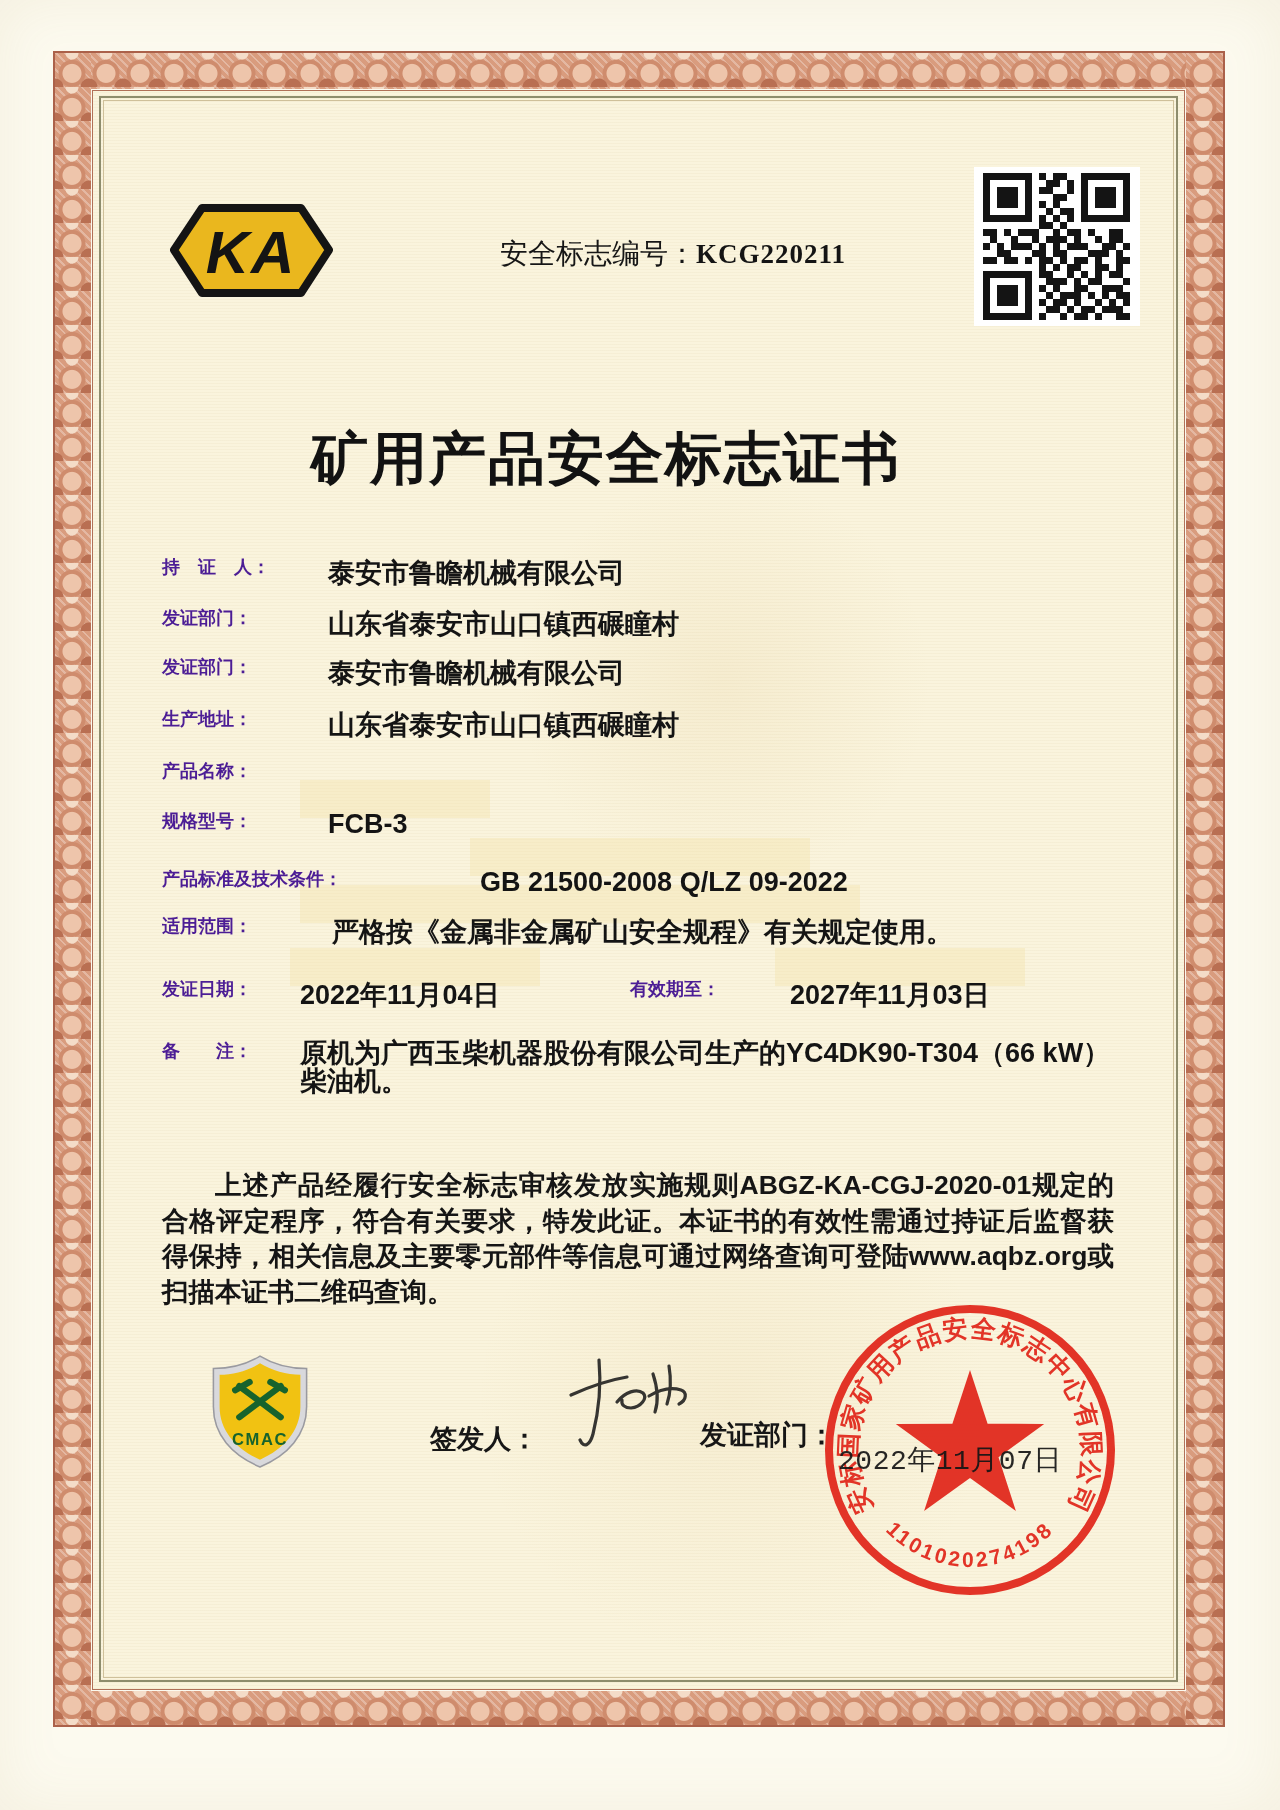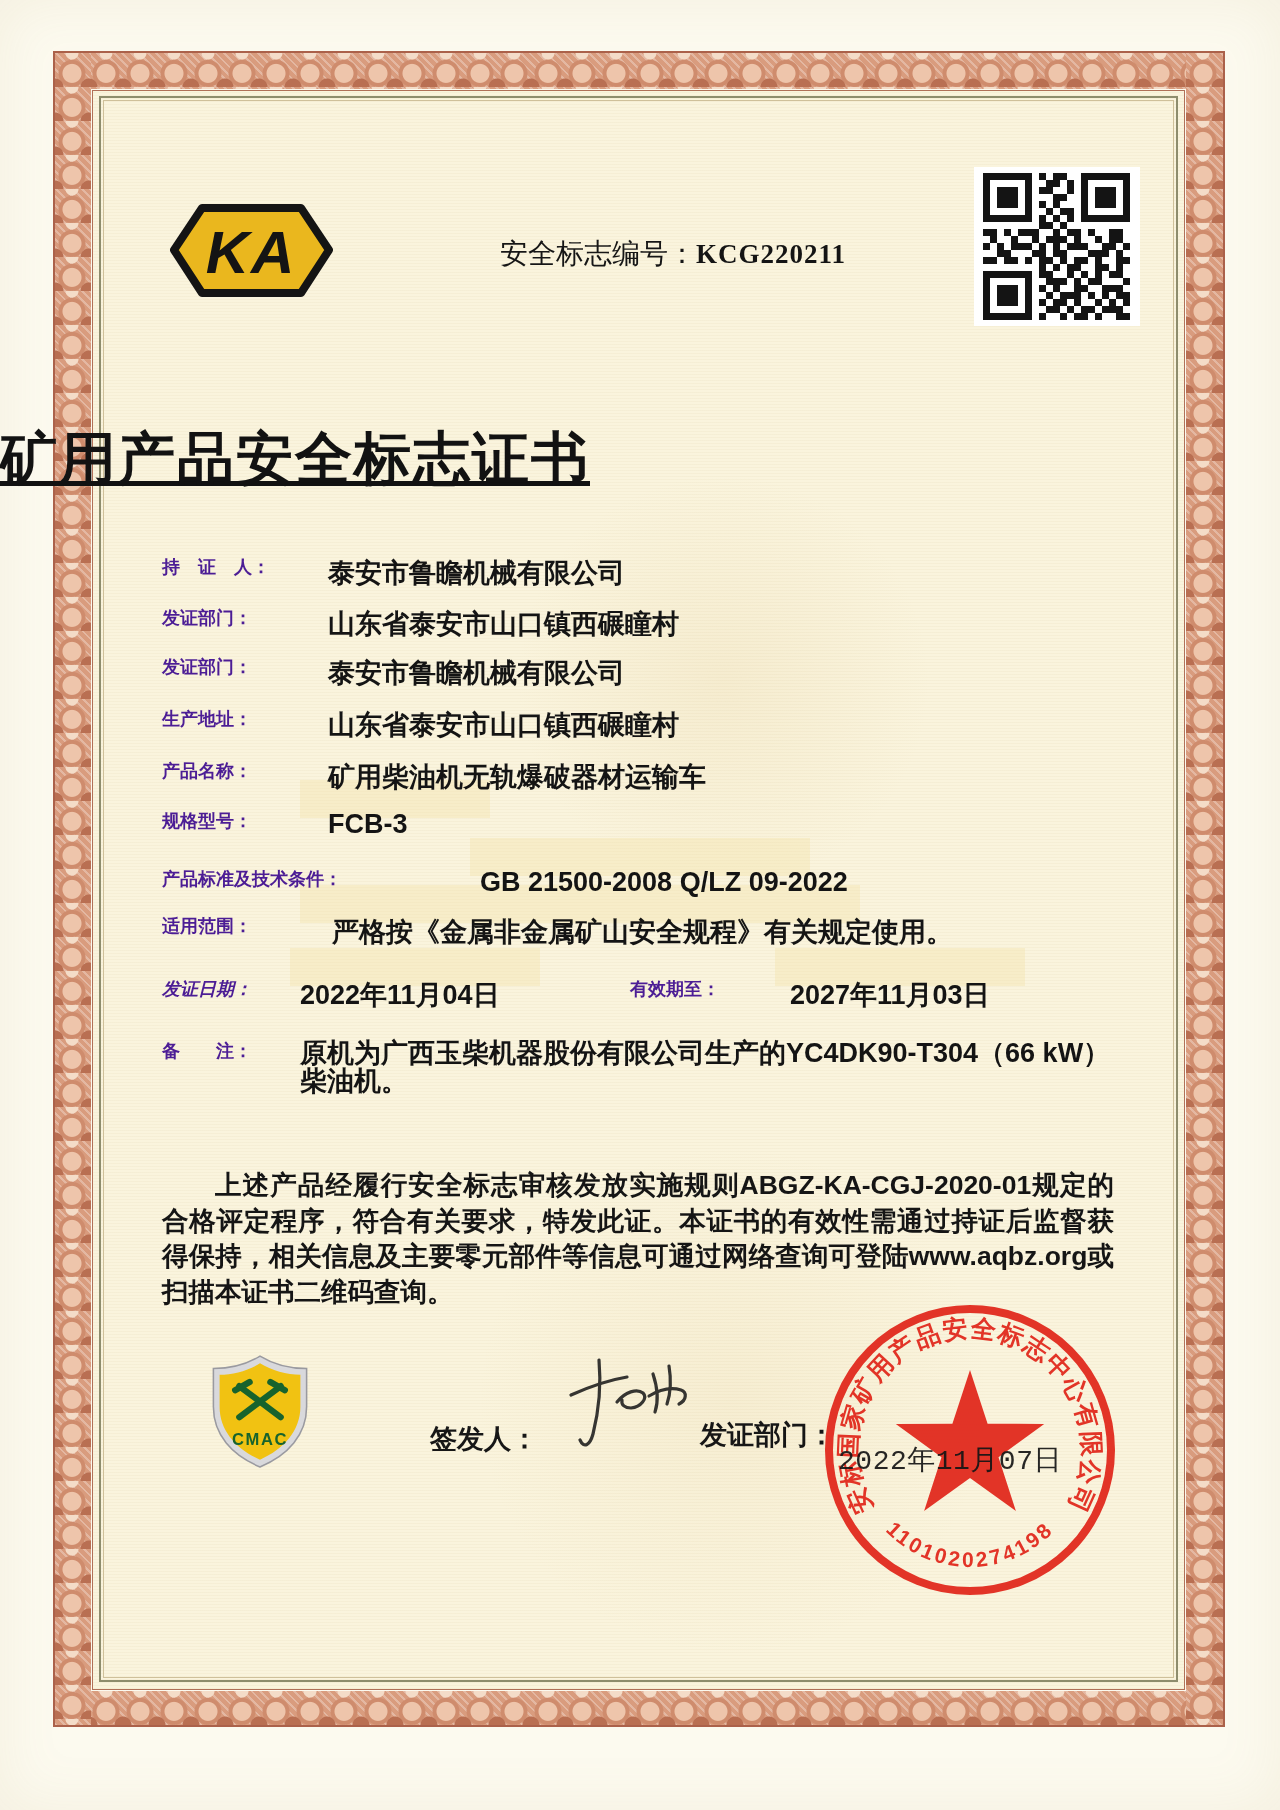--- a/index.html
+++ b/index.html
@@ -41,21 +41,21 @@
   .inner-frame2{position:absolute;inset:2px;border:1px solid #cfc09a;}
   .wm{position:absolute;border-radius:50%;pointer-events:none;}
   .wm1{left:420px;top:380px;width:420px;height:420px;background:radial-gradient(circle,rgba(214,180,110,.12),rgba(0,0,0,0) 70%);}
   .wm2{left:380px;top:1050px;width:520px;height:520px;background:radial-gradient(circle,rgba(214,180,110,.10),rgba(0,0,0,0) 70%);}
   .hl{position:absolute;background:rgba(243,226,160,.33);}
 
   
   .t{position:absolute;color:#161616;white-space:nowrap;margin-top:25px;}
   .certno{top:210px;left:500px;font-family:"Liberation Serif",serif;font-size:28px;}
   .certno .val{letter-spacing:1px;}
-  .title{top:396px;left:0;width:1212px;font-size:57px;font-weight:900;letter-spacing:2px;color:#121212;text-decoration:underline;}
+  .title{top:396px;left:0;width:1212px;text-align:center;font-size:57px;font-weight:900;letter-spacing:2px;color:#121212;}
   .lab{left:162px;font-size:18px;font-weight:700;color:#4c1d95;}
   .val{font-size:27px;font-weight:700;color:#141414;}
   .kai{font-weight:700;}
   .statement{
     position:absolute;left:162px;top:1168px;width:952px;
     font-size:26.5px;font-weight:700;line-height:35.5px;color:#151515;
     text-indent:2em;text-align:justify;white-space:normal;
   }
   .remark-val{white-space:normal;word-break:break-all;width:818px;line-height:28px;}
 
@@ -570,32 +570,31 @@
   <div class="t lab" style="top:581px;">发证部门：</div>
   <div class="t val" style="left:328px;top:581px;">山东省泰安市山口镇西碾瞳村</div>
 
   <div class="t lab" style="top:630px;">发证部门：</div>
   <div class="t val" style="left:328px;top:630px;">泰安市鲁瞻机械有限公司</div>
 
   <div class="t lab" style="top:682px;">生产地址：</div>
   <div class="t val" style="left:328px;top:682px;">山东省泰安市山口镇西碾瞳村</div>
 
   <div class="t lab" style="top:734px;">产品名称：</div>
-  <div class="t val kai" style="left:328px;top:734px;">矿用柴油机无轨爆破器材运输车</div>
 
   <div class="t lab" style="top:784px;">规格型号：</div>
   <div class="t val" style="left:328px;top:784px;">FCB-3</div>
 
   <div class="t lab" style="top:842px;">产品标准及技术条件：</div>
   <div class="t val" style="left:480px;top:842px;">GB 21500-2008 Q/LZ 09-2022</div>
 
   <div class="t lab" style="top:889px;">适用范围：</div>
   <div class="t val kai" style="left:332px;top:889px;">严格按《金属非金属矿山安全规程》有关规定使用。</div>
 
-  <div class="t lab" style="top:952px;font-style:italic;">发证日期：</div>
+  <div class="t lab" style="top:952px;">发证日期：</div>
   <div class="t val" style="left:300px;top:952px;">2022年11月04日</div>
   <div class="t lab" style="left:630px;top:952px;">有效期至：</div>
   <div class="t val" style="left:790px;top:952px;">2027年11月03日</div>
 
   <div class="t lab" style="top:1014px;">备　　注：</div>
   <div class="t val remark-val" style="left:300px;top:1014px;">原机为广西玉柴机器股份有限公司生产的YC4DK90-T304（66 kW）柴油机。</div>
 
   <div class="statement">上述产品经履行安全标志审核发放实施规则ABGZ-KA-CGJ-2020-01规定的合格评定程序，符合有关要求，特发此证。本证书的有效性需通过持证后监督获得保持，相关信息及主要零元部件等信息可通过网络查询可登陆www.aqbz.org或扫描本证书二维码查询。</div>
 
   <div class="cmac">

